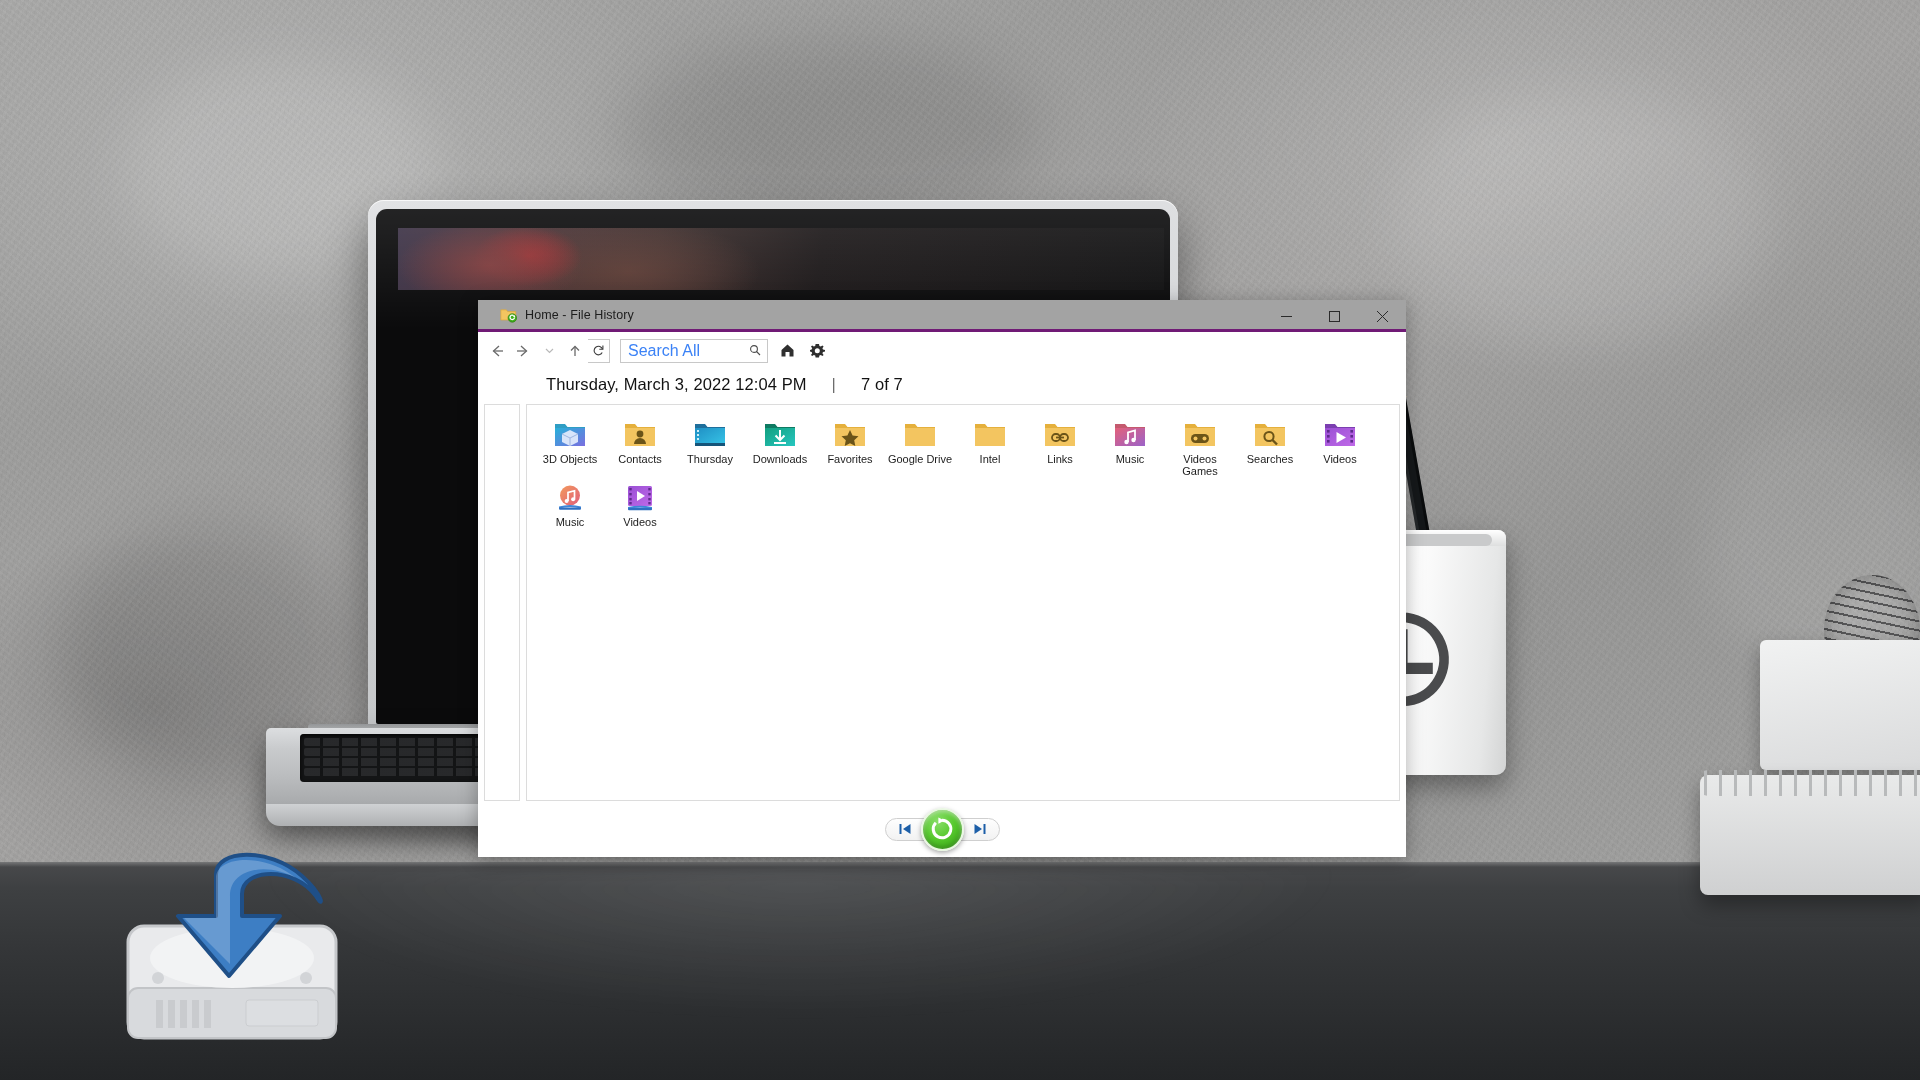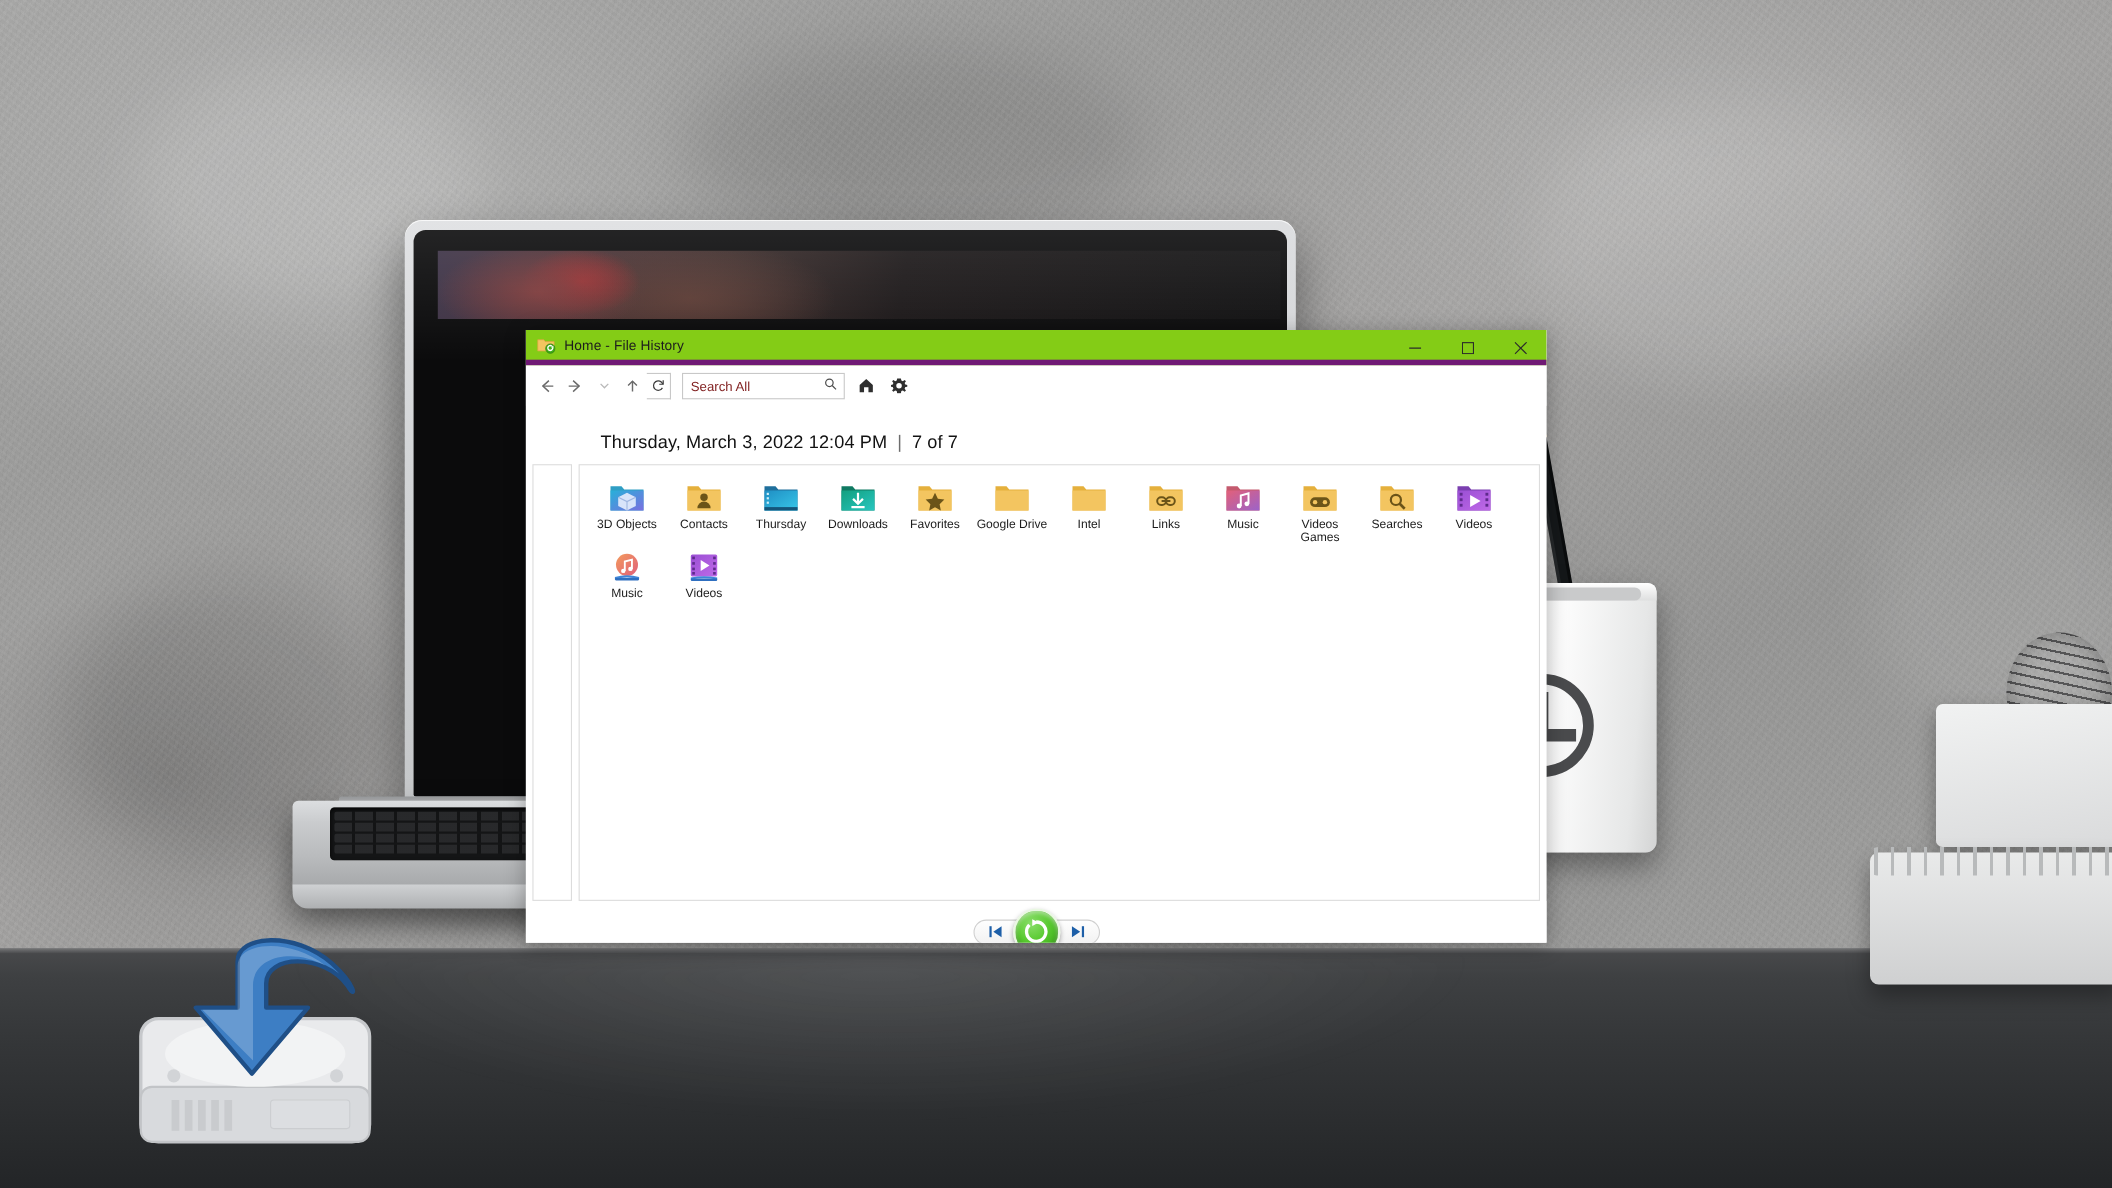--- a/index.html
+++ b/index.html
@@ -173,22 +173,22 @@
 
   
   .fh-window{
     position:absolute; left:478px; top:300px; width:928px; height:557px;
     background:#ffffff;
     box-shadow: 0 3px 18px rgba(0,0,0,.30);
     font-family: "Liberation Sans", sans-serif;
     overflow:hidden;
   }
   .titlebar{
-    height:32px; background:#84cc16; display:flex; align-items:center;
-    border-bottom:5px solid #701a75; position:relative;
+    height:32px; background:#a3a3a3; display:flex; align-items:center;
+    border-bottom:3px solid #701a75; position:relative;padding-left:12px;
   }
   .title-ico{ width:17px; height:17px; margin-left:10px; margin-right:8px; position:relative; }
   .title-text{ font-size:12.5px; color:#1d1d1d; letter-spacing:.1px; }
   .win-btns{ position:absolute; right:0; top:0; height:32px; display:flex; }
   .win-btn{
     width:48px; height:32px; display:flex; align-items:center; justify-content:center;
     color:#2b2b2b;
   }
 
   .toolbar{
@@ -207,30 +207,30 @@
   .addr-text{ font-size:12px; color:#1b1b1b; padding-left:7px; }
   .addr-chev{ position:absolute; right:7px; color:#5a5a5a; font-size:9px; }
   .refresh-btn{
     width:22px; height:24px; display:flex; align-items:center; justify-content:center;
     border:1px solid #c8c8c8; border-left:0; background:#fff; color:#3b3b3b; font-size:13px;
   }
   .search-wrap{
     width:148px; height:24px; margin-left:10px; border:1px solid #c8c8c8; background:#fff;
     display:flex; align-items:center; position:relative;
   }
-  .search-ph{ font-size:12px; color:#7f1d1d; padding-left:7px; }
+  .search-ph{ font-size:16px; color:#3b82f6; padding-left:7px; }
   .search-ico{ position:absolute; right:6px; color:#4b4b4b; }
   .tool-ico{
     width:22px; height:24px; margin-left:8px; display:flex; align-items:center; justify-content:center;
     color:#2f2f2f;
   }
 
   .datebar{
     padding:6px 0 10px 68px; font-size:16.5px; color:#121212; letter-spacing:.1px;
-    display:flex; align-items:baseline; gap:0;margin-top:18px;
+    display:flex; align-items:baseline; gap:16px;
   }
   .date-sep{ color:#6d6d6d; margin:0 9px; }
 
   .body-area{ display:flex; padding:0 6px 0 6px; height:397px; }
   .nav-pane{
     width:36px; border:1px solid #dcdcdc; background:#fff; margin-right:6px;
   }
   .content-pane{
     flex:1; border:1px solid #dcdcdc; background:#fff; display:flex; flex-direction:column;
   }

